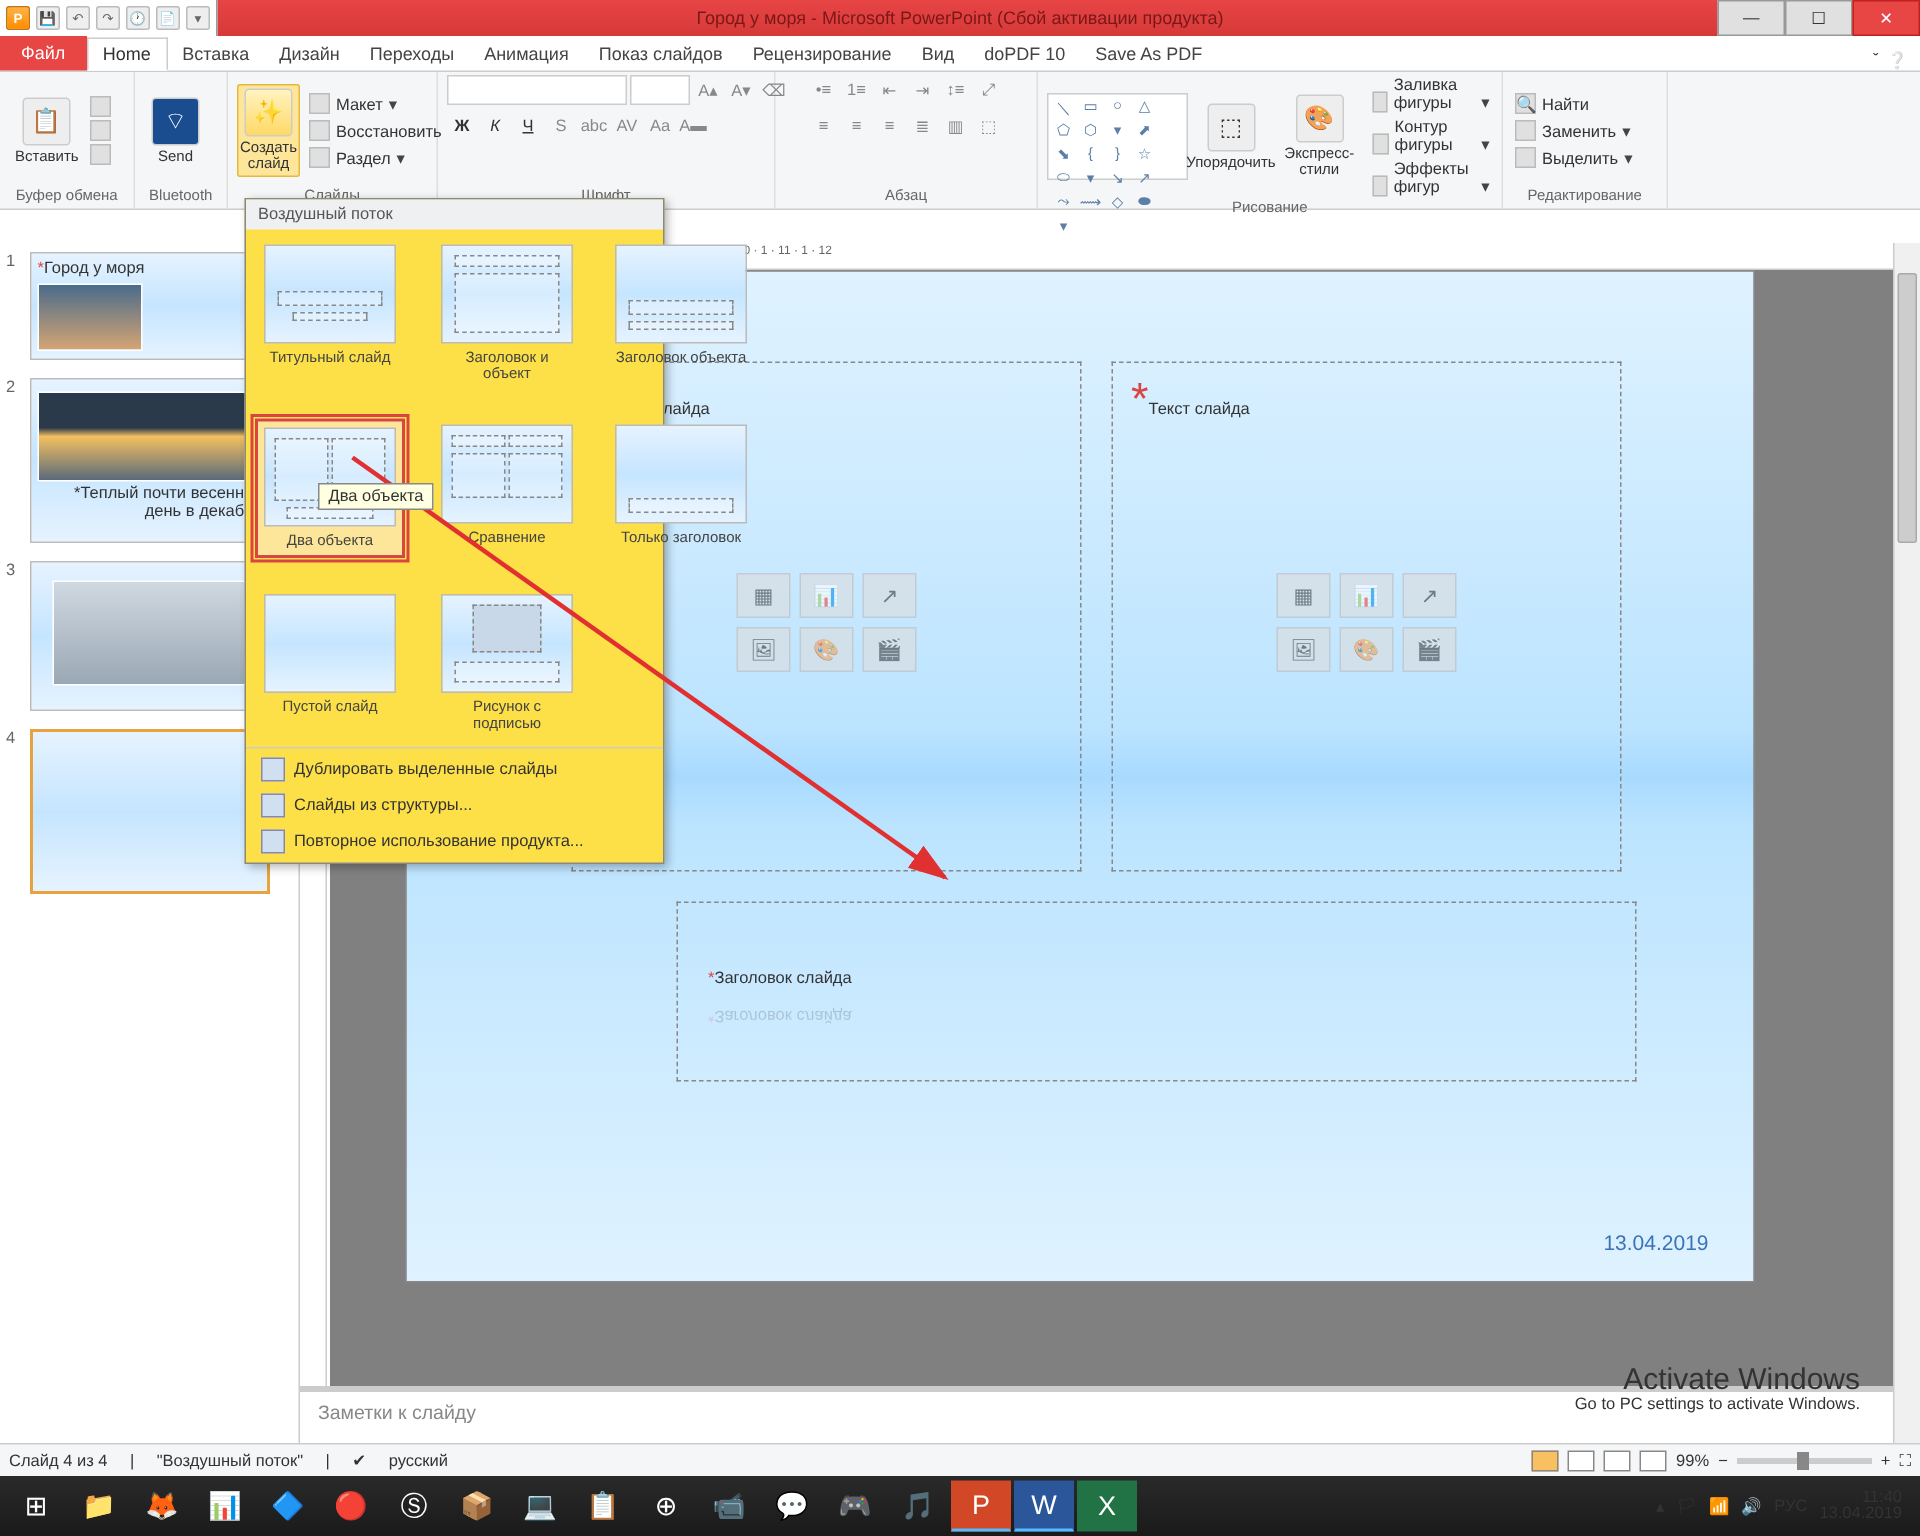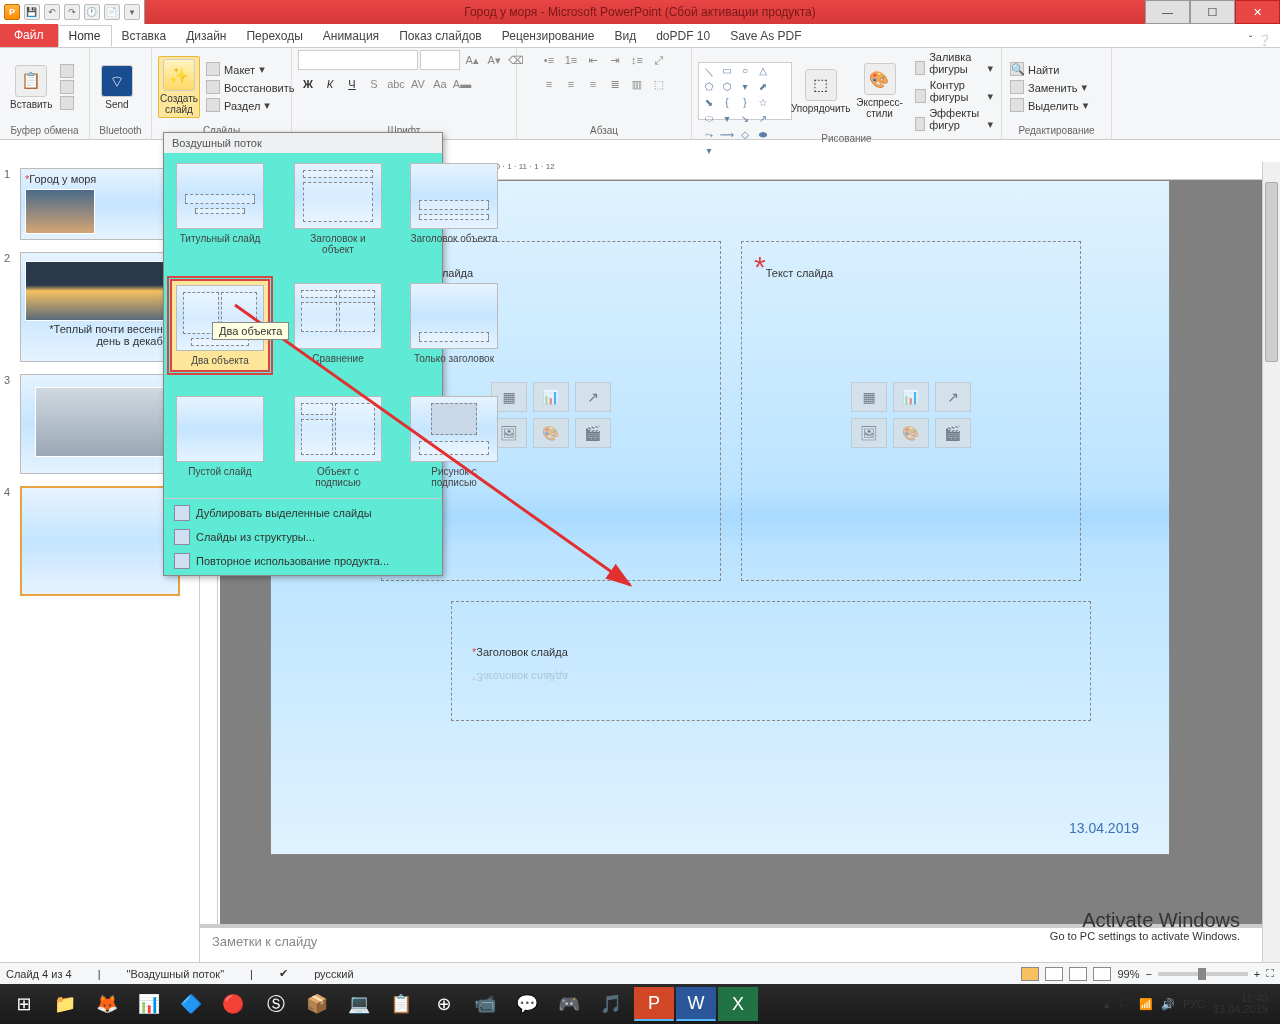--- a/index.html
+++ b/index.html
@@ -56,32 +56,32 @@
 .ph-text{font-size:26px;color:#5b6b78;padding:8px 12px}
 .ph-text .ast{color:#d94545;font-size:30px}
 .title-reflect{font-size:48px;color:#4a5560;padding:10px 20px;position:relative}
 .title-reflect .ast{color:#d94545}
 .reflection{position:absolute;top:60px;left:20px;transform:scaleY(-1);opacity:0.2;font-size:48px;color:#4a5560}
 .content-icons{position:absolute;top:140px;left:50%;transform:translateX(-50%);display:grid;grid-template-columns:repeat(3,36px);gap:6px}
 .cicon{width:36px;height:30px;background:#ddd;border:1px solid #bbb;opacity:0.6;display:flex;align-items:center;justify-content:center;font-size:14px}
 .slide-date{position:absolute;bottom:18px;right:30px;font-size:14px;color:#3b73b9}
 .notes{position:absolute;bottom:62px;left:200px;right:18px;height:38px;background:#fff;border-top:4px solid #ccc;padding:6px 12px;color:#888;font-size:13px}
 .watermark{position:absolute;bottom:80px;right:40px;color:#aaa;font-size:13px;text-align:right;line-height:16px}
-.statusbar{position:absolute;bottom:40px;left:0;right:0;height:22px;background:#f5f6f7;border-top:1px solid #ccc;display:flex;align-items:center;padding:0 6px;font-size:11px;color:#555;gap:26px}
+.statusbar{position:absolute;bottom:40px;left:0;right:0;height:22px;background:#f5f6f7;border-top:1px solid #ccc;display:flex;align-items:center;padding:0 6px;font-size:11px;color:#555;gap:15px}
 .status-right{margin-left:auto;display:flex;align-items:center;gap:6px}
 .viewbtn{width:18px;height:14px;border:1px solid #888;background:#fff}
 .zoom-slider{width:90px;height:4px;background:#ccc;position:relative}
 .zoom-thumb{width:8px;height:12px;background:#888;position:absolute;top:-4px;left:45%}
 .taskbar{position:absolute;bottom:0;left:0;right:0;height:40px;background:linear-gradient(#2a2a2a,#1a1a1a);display:flex;align-items:center;padding:0 4px;gap:2px}
 .taskico{width:40px;height:34px;display:flex;align-items:center;justify-content:center;font-size:18px;color:#fff;border:1px solid transparent}
 .taskico.active{background:rgba(255,255,255,0.15);border-bottom:2px solid #5bf}
 .systray{margin-left:auto;display:flex;align-items:center;gap:8px;color:#fff;font-size:10px;padding-right:8px}
 .systray-clock{text-align:right;line-height:11px}
 
-.gallery{position:absolute;top:132px;left:163px;width:280px;background:#5eead4;border:1px solid #888;box-shadow:2px 2px 6px rgba(0,0,0,0.3);z-index:100}
+.gallery{position:absolute;top:132px;left:163px;width:280px;background:#fde047;border:1px solid #888;box-shadow:2px 2px 6px rgba(0,0,0,0.3);z-index:100}
 .gallery-header{padding:4px 8px;font-size:11px;color:#555;background:#eef0f2}
 .gallery-grid{display:grid;grid-template-columns:repeat(3,1fr);gap:20px;padding:6px}
 .gitem{display:flex;flex-direction:column;align-items:center;padding:4px;gap:4px}
 .gthumb{width:88px;height:66px;background:linear-gradient(#e6f3ff,#c5e5ff,#e6f3ff);border:1px solid #bbb;position:relative}
 .gitem.highlight{background:#fde69a;border:2px solid #d94545;outline:2px solid #d94545;outline-offset:1px}
 .glabel{font-size:10px;text-align:center;color:#444;line-height:11px}
 .gph{position:absolute;border:1px dashed #888;background:rgba(255,255,255,0.3)}
 .gallery-footer{border-top:1px solid #ccc;padding:2px 0}
 .gf-item{display:flex;align-items:center;gap:6px;padding:4px 10px;font-size:11px;color:#333}
 .gf-ico{width:16px;height:16px;background:#d0e0f0;border:1px solid #88a}
@@ -392,28 +392,20 @@
       </div>
     <div class="gitem">
         <div class="gthumb">
           <div class="gph" style="bottom:6px;left:8px;right:8px;height:10px"></div>
         </div>
         <div class="glabel">Только заголовок</div>
       </div>
     <div class="gitem">
         <div class="gthumb"></div>
         <div class="glabel">Пустой слайд</div>
-      </div>
-    <div class="gitem">
-        <div class="gthumb">
-          <div class="gph" style="top:6px;left:6px;width:32px;height:12px"></div>
-          <div class="gph" style="top:6px;right:6px;width:40px;bottom:6px"></div>
-          <div class="gph" style="top:22px;left:6px;width:32px;bottom:6px"></div>
-        </div>
-        <div class="glabel">Объект с подписью</div>
       </div>
     <div class="gitem">
         <div class="gthumb">
           <div class="gph" style="top:6px;left:20px;right:20px;height:32px;background:#c8d8e8"></div>
           <div class="gph" style="bottom:6px;left:8px;right:8px;height:14px"></div>
         </div>
         <div class="glabel">Рисунок с подписью</div>
       </div>
   </div>
   <div class="gallery-footer">

